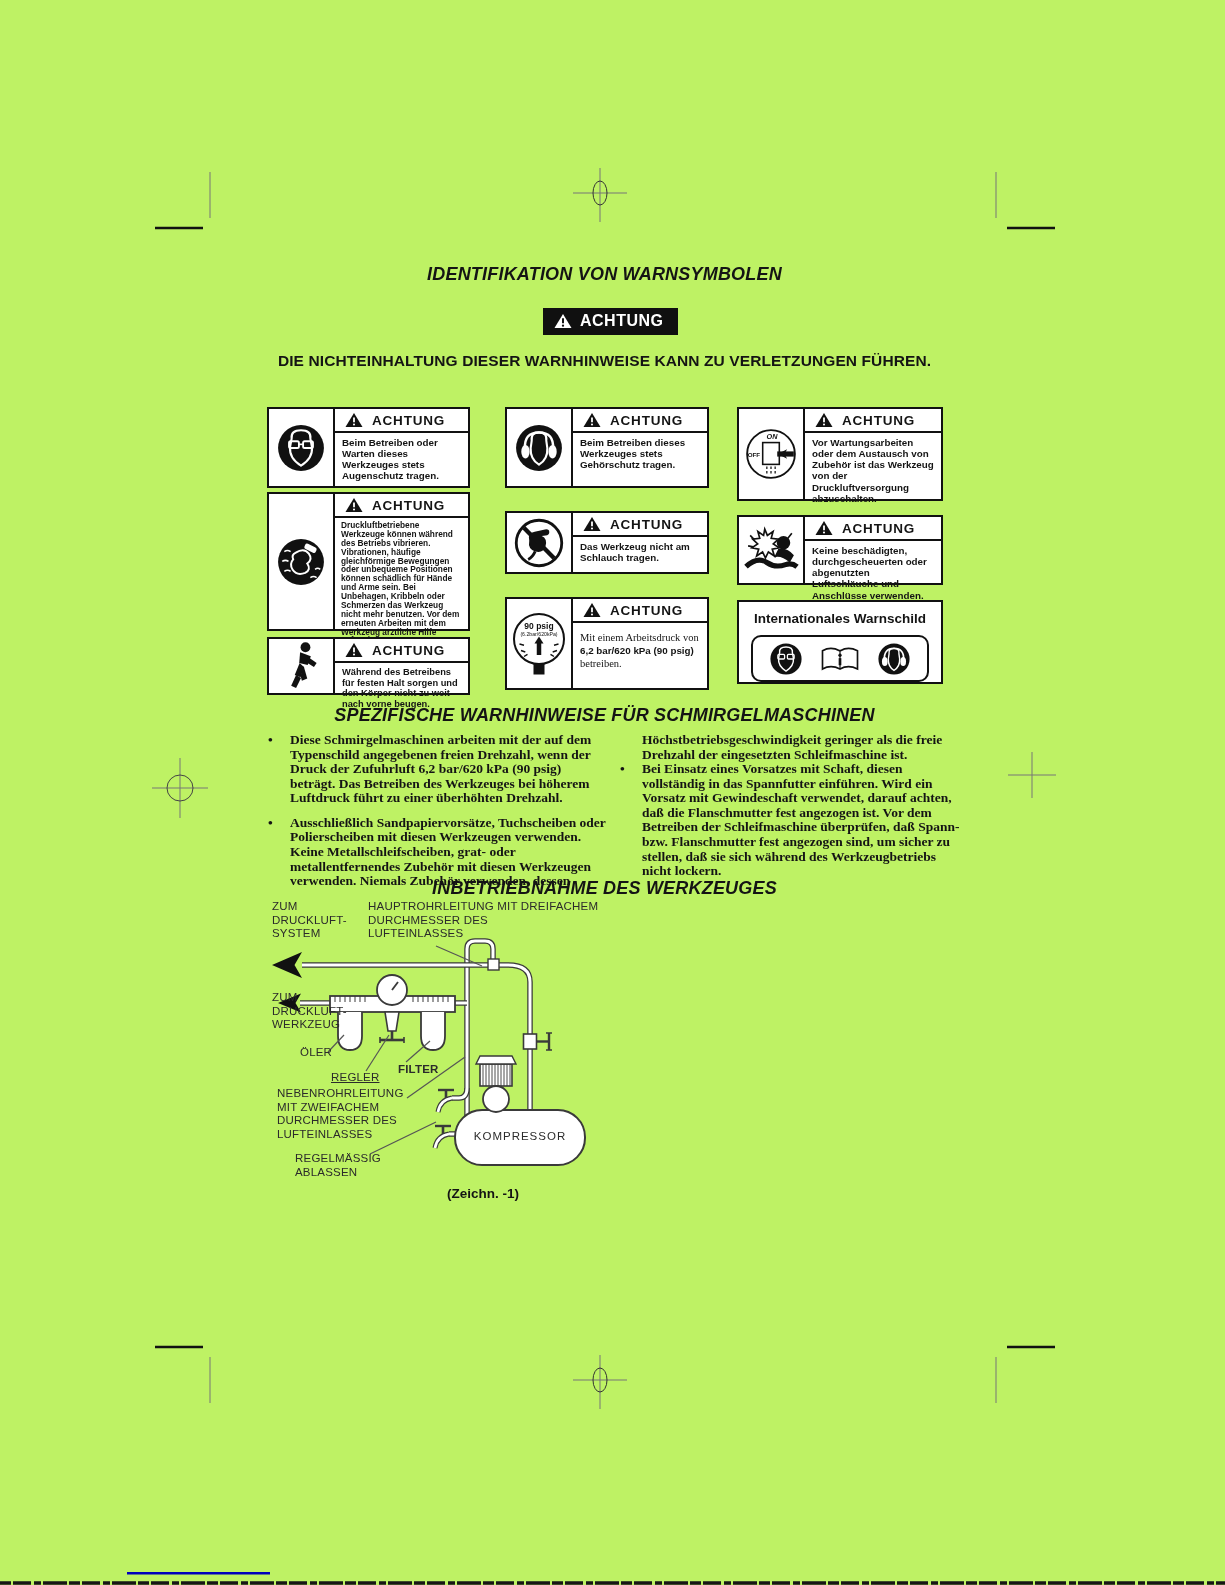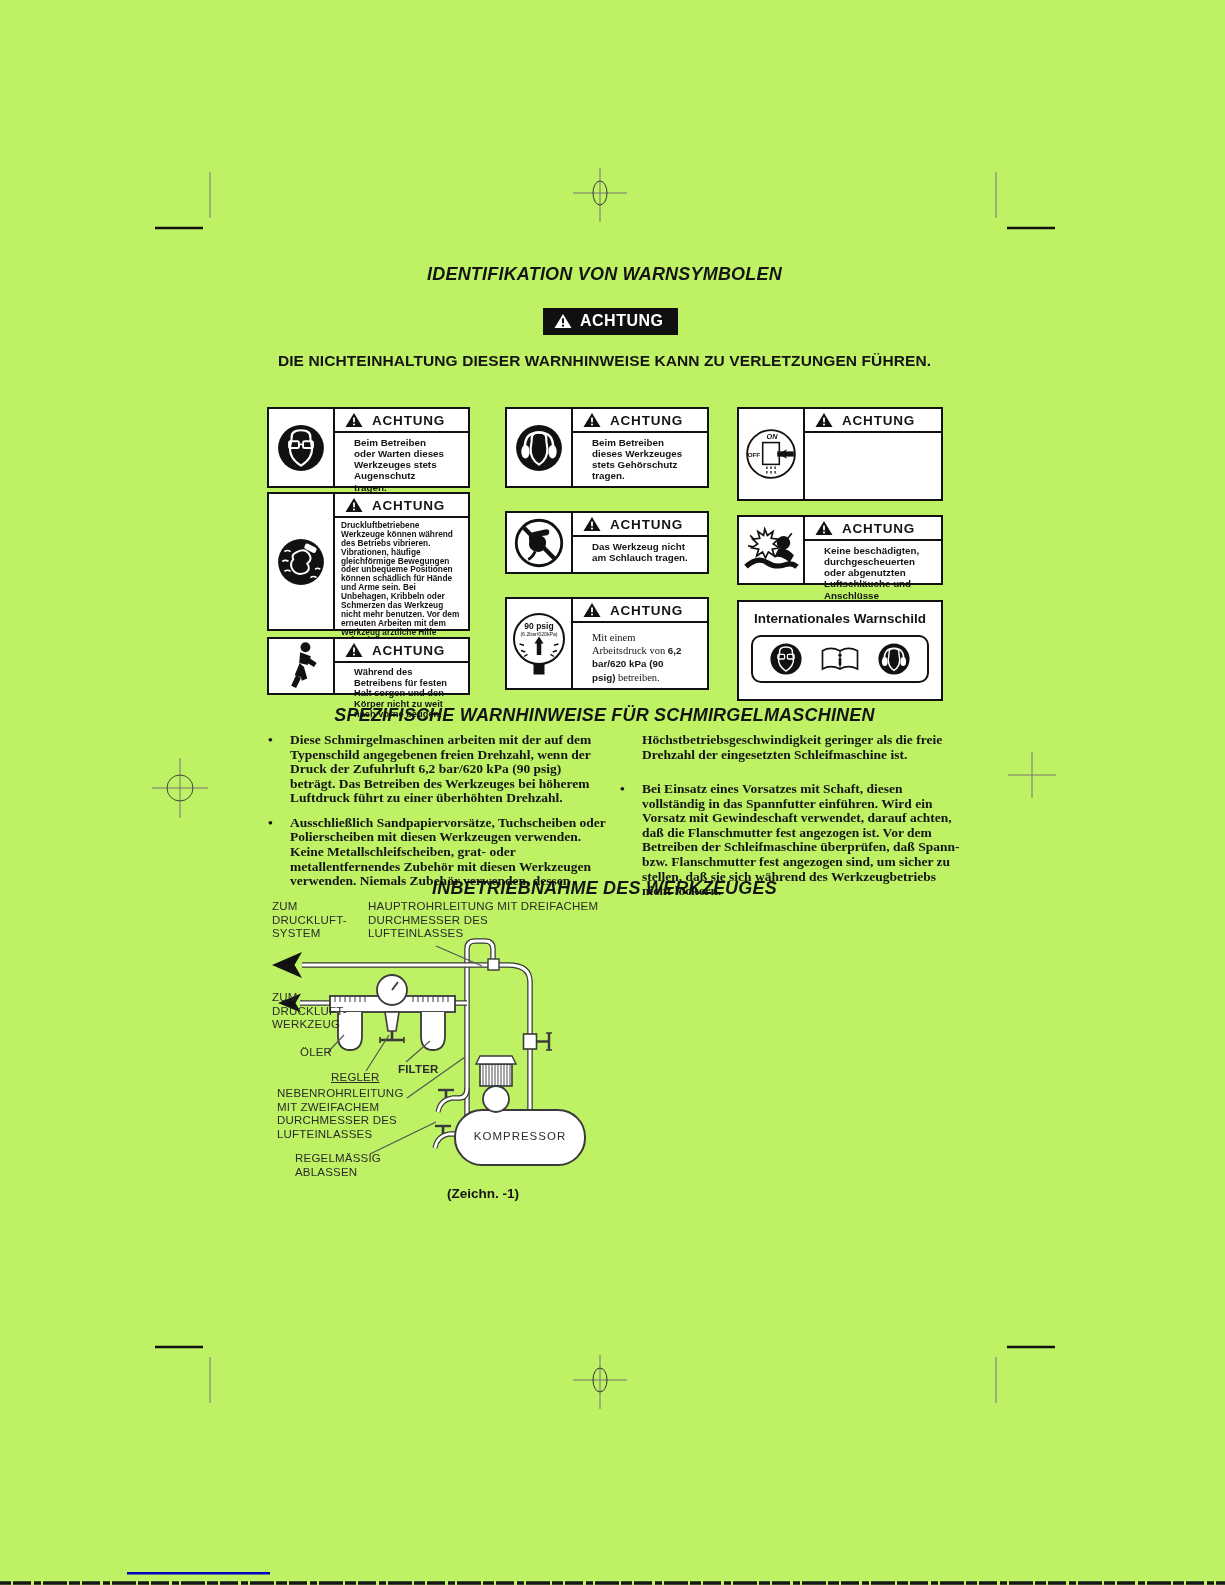--- a/index.html
+++ b/index.html
@@ -19,40 +19,40 @@
            display:flex; align-items:center; gap:8px; padding:4px 14px 5px 11px;
            font-weight:bold; font-size:16px; letter-spacing:.5px; }
   #subtitle { top:352px; font-size:15.5px; font-weight:bold; letter-spacing:.1px; }
 
   .wbox { position:absolute; border:2px solid #111; background:#fff; display:flex; }
   .wbox .icon-cell { width:66px; flex:none; border-right:2px solid #111;
                      display:flex; align-items:center; justify-content:center; }
   .wbox .content { flex:1; display:flex; flex-direction:column; min-width:0; }
   .wbox .whdr { border-bottom:2px solid #111; display:flex; align-items:center; gap:9px;
                 padding:3px 8px 3px 10px; font-weight:bold; font-size:13.5px; letter-spacing:.8px; }
-  .wbox .wtxt { padding:4px 19px; font-weight:bold; font-size:9.8px; line-height:1.14; }
+  .wbox .wtxt { padding:4px 7px; font-weight:bold; font-size:9.8px; line-height:1.14; }
   .wbox .wtxt.small { font-size:8.3px; line-height:1.07; padding:3px 6px; }
   .wbox .wtxt.serifed { font-family:"Liberation Serif",serif; font-weight:normal; font-size:10.5px; line-height:1.25; padding-top:8px; }
   .wbox .wtxt.serifed b { font-family:Liberation Sans, sans-serif; font-size:9.8px; }
 
   .intl-box { position:absolute; border:2px solid #111; background:#fff;
               display:flex; flex-direction:column; align-items:center; }
   .intl-title { font-weight:bold; font-size:13.5px; margin-top:9px; }
   .intl-panel { margin-top:9px; border:2px solid #111; border-radius:10px; width:178px; height:48px;
                 display:flex; align-items:center; justify-content:space-around; padding:0 8px; }
 
   .tri-icon { width:18px; height:16px; flex:none; }
 
   .spec-col { position:absolute; font-family:"Liberation Serif",serif; font-weight:bold;
               font-size:13.5px; line-height:1.08; }
   #spec-left  { left:268px; top:733px; width:338px; }
   #spec-right { left:620px; top:733px; width:342px; }
   .bullet-item { display:flex; margin-bottom:10px; }
   .bullet-marker { width:22px; flex:none; }
-  .continuation { margin-left:22px; margin-bottom:20px; }
+  .continuation { margin-left:22px; margin-bottom:0; }
 
   .lbl { position:absolute; font-size:11.5px; line-height:13.5px; letter-spacing:.2px;
          white-space:pre-line; color:#2b2b2b; }
   #lbl-kompressor { text-align:center; letter-spacing:1px; }
   #diagram-caption { position:absolute; left:447px; top:1186px; font-weight:bold; font-size:13.5px; }
 
   .diagram-svg { position:absolute; left:268px; top:938px; }
 </style>
 </head>
 <body>
@@ -257,20 +257,21 @@
     </div>
     <div class="content">
       <div class="whdr">
         <svg class="tri-icon" viewBox="0 0 22 19">
             <path d="M11 1 L21.4 18 H0.6 Z" fill="#111"></path>
             <path d="M11 6.5 v5.7" stroke="#fff" stroke-width="2.2"></path>
             <circle cx="11" cy="15" r="1.3" fill="#fff"></circle>
           </svg>
         <span>ACHTUNG</span>
       </div>
+      <div class="wtxt">Vor Wartungsarbeiten oder dem Austausch von Zubehör ist das Werkzeug von der Druckluftversorgung abzuschalten.</div>
     </div>
   </div>
 
   <div class="wbox" style="left:737px; top:515px; width:206px; height:70px;">
     <div class="icon-cell">
       <svg width="56" height="50" viewBox="0 0 52 48">
         <path d="M2 40 Q13 30 22 36 Q30 41.5 40 38 Q46 36 51 40" stroke="#111" stroke-width="5" fill="none"></path>
         <circle cx="38" cy="17" r="6.5" fill="#111"></circle>
         <path d="M33 23 q8 -2 15 6 l-4 7 q-8 -7 -15 -5 z" fill="#111"></path>
         <path d="M20 4 l2.5 6 5.5 -3.8 -1.8 6.5 6.8 0.8 -4.8 4.6 5.6 3.8 -6.6 1.2 2 6.6 -5.7 -3.8 -2.8 5.6 -2.8 -5.6 -5.7 3.8 2 -6.6 -6.6 -1.2 5.6 -3.8 -4.8 -4.6 6.8 -0.8 -1.8 -6.5 5.5 3.8 Z" fill="#fff" stroke="#111" stroke-width="1.6"></path>
@@ -283,21 +284,21 @@
             <path d="M11 1 L21.4 18 H0.6 Z" fill="#111"></path>
             <path d="M11 6.5 v5.7" stroke="#fff" stroke-width="2.2"></path>
             <circle cx="11" cy="15" r="1.3" fill="#fff"></circle>
           </svg>
         <span>ACHTUNG</span>
       </div>
       <div class="wtxt">Keine beschädigten, durchgescheuerten oder abgenutzten Luftschläuche und Anschlüsse verwenden.</div>
     </div>
   </div>
 
-  <div class="intl-box" style="left:737px; top:600px; width:206px; height:101px;">
+  <div class="intl-box" style="left:737px; top:600px; width:206px; height:84px;">
     <div class="intl-title">Internationales Warnschild</div>
     <div class="intl-panel">
       <svg width="34" height="34" viewBox="0 0 48 48">
         <circle cx="24" cy="24" r="22" fill="#111"></circle>
         <path d="M15 15 Q14 7 24 7 Q34 7 33 15 L34.5 23 Q35.5 34 24 41 Q12.5 34 13.5 23 Z" fill="none" stroke="#fff" stroke-width="2"></path>
         <rect x="12.5" y="17.5" width="9.5" height="6.5" rx="1.5" fill="none" stroke="#fff" stroke-width="1.8"></rect>
         <rect x="26" y="17.5" width="9.5" height="6.5" rx="1.5" fill="none" stroke="#fff" stroke-width="1.8"></rect>
       </svg>
       <svg width="40" height="30" viewBox="0 0 48 34">
         <path d="M3 7 Q13 1.5 23.5 7 L24.5 7 Q34 1.5 45 7 V29 Q34 23.5 24 29 Q13 23.5 3 29 Z" fill="#fff" stroke="#111" stroke-width="2"></path>

